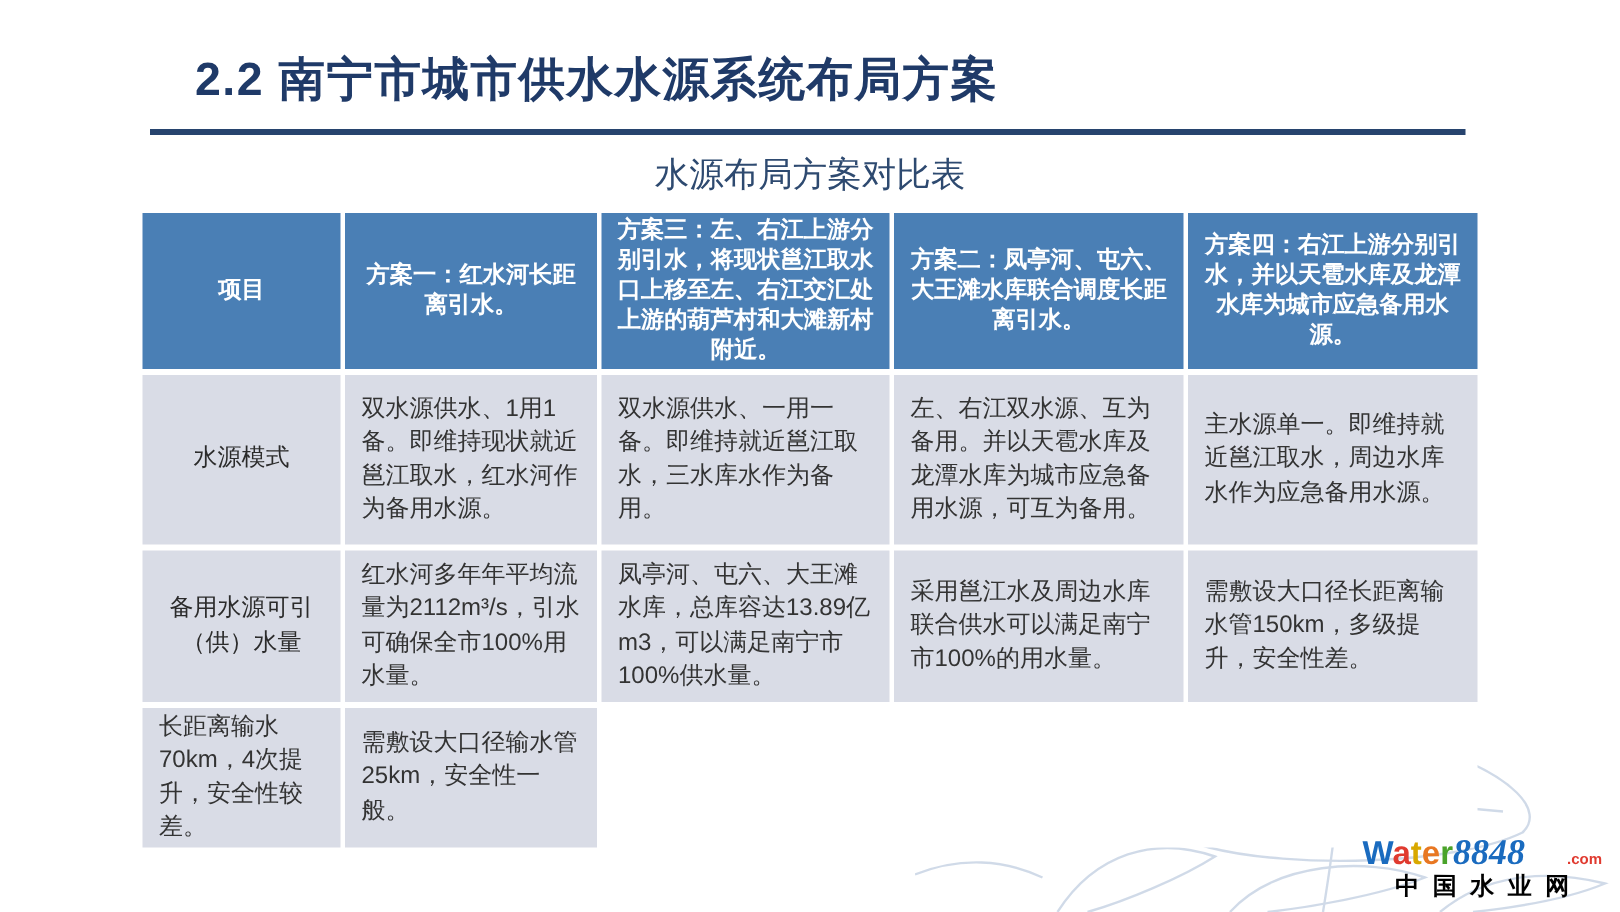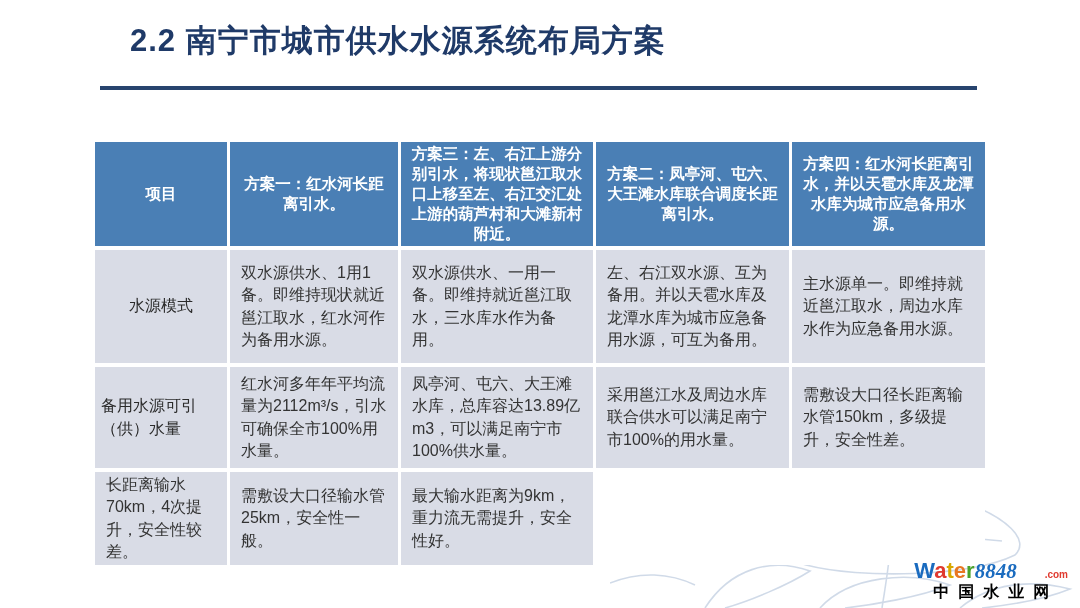--- a/index.html
+++ b/index.html
@@ -8,21 +8,21 @@
     position: relative;
     width: 1080px;
     height: 608px;
     background: #ffffff;
     overflow: hidden;
     font-family: "Liberation Sans", "DejaVu Sans", sans-serif;
   }
   .page-title {
     position: absolute;
     left: 130px;
-    top: 20px;
+    top: 32px;
     font-size: 31px;
     font-weight: 800;
     color: #1f3a68;
     letter-spacing: 1px;
     white-space: nowrap;
   }
   .title-rule {
     position: absolute;
     left: 100px;
     top: 86px;
@@ -70,20 +70,21 @@
   .td {
     background: #d9dce6;
     color: #333333;
     font-size: 16px;
     line-height: 1.4;
     padding: 6px 11px;
     text-align: left;
   }
   .td.row-label {
     justify-content: center;
+    text-align: center;
     font-weight: 500;
     color: #2b2b2b;
     padding: 4px 6px;
   }
   .lotus-art {
     position: absolute;
     right: 0;
     bottom: 0;
     pointer-events: none;
   }
@@ -98,40 +99,41 @@
   .logo-letter { font-weight: bold; font-size: 22px; }
   .logo-w { color: #1a6bbf; }
   .logo-a { color: #e03a2f; }
   .logo-t { color: #d8a800; }
   .logo-e { color: #e87722; }
   .logo-r { color: #4aa32a; }
   .logo-number {
     font-family: "Liberation Serif", "DejaVu Serif", serif;
     font-style: italic;
     font-weight: bold;
-    font-size: 21px;
+    font-size: 24px;
     color: #1a6bbf;
   }
   .logo-tld { color: #e03a2f; font-size: 10px; font-weight: bold; padding-left: 28px; }
   .logo-tagline {
     color: #000000;
     font-weight: bold;
     font-size: 16px;
     letter-spacing: 9px;
     margin-top: 2px;
     margin-right: -9px;
   }
 </style>
 </head>
 <body>
 
 <div class="slide">
 
   <div class="page-title">2.2 南宁市城市供水水源系统布局方案</div>
   <div class="title-rule"></div>
+  <div class="table-title">水源布局方案对比表</div>
 
   <svg class="lotus-art" width="470" height="235" viewBox="0 0 470 235">
     <g stroke="#ccd7e6" fill="none" stroke-width="1.6" opacity="0.9">
 
       <ellipse cx="300" cy="45" rx="42" ry="26" transform="rotate(-24 300 45)"></ellipse>
       <circle cx="285" cy="38" r="5"></circle>
       <circle cx="300" cy="32" r="5"></circle>
       <circle cx="314" cy="40" r="5"></circle>
       <circle cx="291" cy="52" r="5"></circle>
       <circle cx="306" cy="50" r="5"></circle>
@@ -151,37 +153,36 @@
       <path d="M0 210 C 30 198, 60 200, 85 212"></path>
     </g>
   </svg>
 
   <div class="cmp-table">
 
     <div class="cell th">项目</div>
     <div class="cell th">方案一：红水河长距离引水。</div>
     <div class="cell th">方案三：左、右江上游分别引水，将现状邕江取水口上移至左、右江交汇处上游的葫芦村和大滩新村附近。</div>
     <div class="cell th">方案二：凤亭河、屯六、大王滩水库联合调度长距离引水。</div>
-    <div class="cell th">方案四：红水河长距离引水，并以天雹水库及龙潭水库为城市应急备用水源。</div>
+    <div class="cell th">方案四：右江上游分别引水，并以天雹水库及龙潭水库为城市应急备用水源。</div>
 
     <div class="cell td row-label">水源模式</div>
     <div class="cell td">双水源供水、1用1备。即维持现状就近邕江取水，红水河作为备用水源。</div>
     <div class="cell td">双水源供水、一用一备。即维持就近邕江取水，三水库水作为备用。</div>
     <div class="cell td">左、右江双水源、互为备用。并以天雹水库及龙潭水库为城市应急备用水源，可互为备用。</div>
     <div class="cell td">主水源单一。即维持就近邕江取水，周边水库水作为应急备用水源。</div>
 
     <div class="cell td row-label">备用水源可引（供）水量</div>
     <div class="cell td">红水河多年年平均流量为2112m³/s，引水可确保全市100%用水量。</div>
     <div class="cell td">凤亭河、屯六、大王滩水库，总库容达13.89亿m3，可以满足南宁市100%供水量。</div>
     <div class="cell td">采用邕江水及周边水库联合供水可以满足南宁市100%的用水量。</div>
 
     <div class="cell td">需敷设大口径长距离输水管150km，多级提升，安全性差。</div>
     <div class="cell td">长距离输水70km，4次提升，安全性较差。</div>
     <div class="cell td">需敷设大口径输水管25km，安全性一般。</div>
-    <div class="cell td">最大输水距离为9km，重力流无需提升，安全性好。</div>
   </div>
 
   <div class="logo">
     <div>
       <span class="logo-letter logo-w">W</span><span class="logo-letter logo-a">a</span><span class="logo-letter logo-t">t</span><span class="logo-letter logo-e">e</span><span class="logo-letter logo-r">r</span><span class="logo-number">8848</span><span class="logo-tld">.com</span>
     </div>
     <div class="logo-tagline">中国水业网</div>
   </div>
 
 </div>

